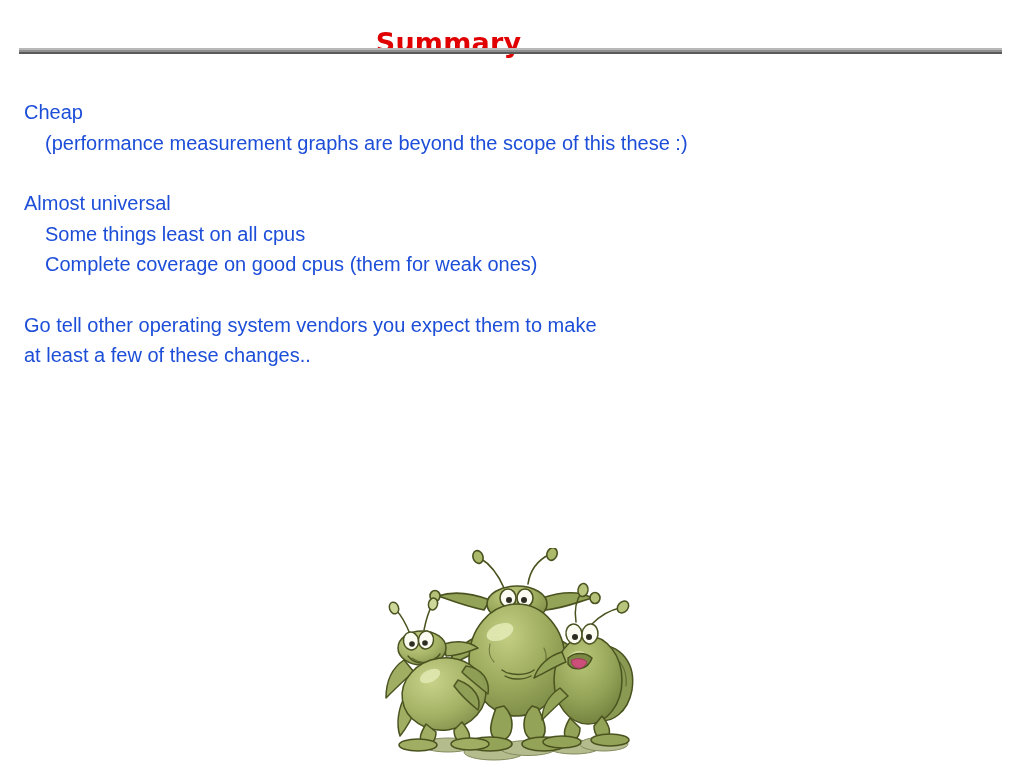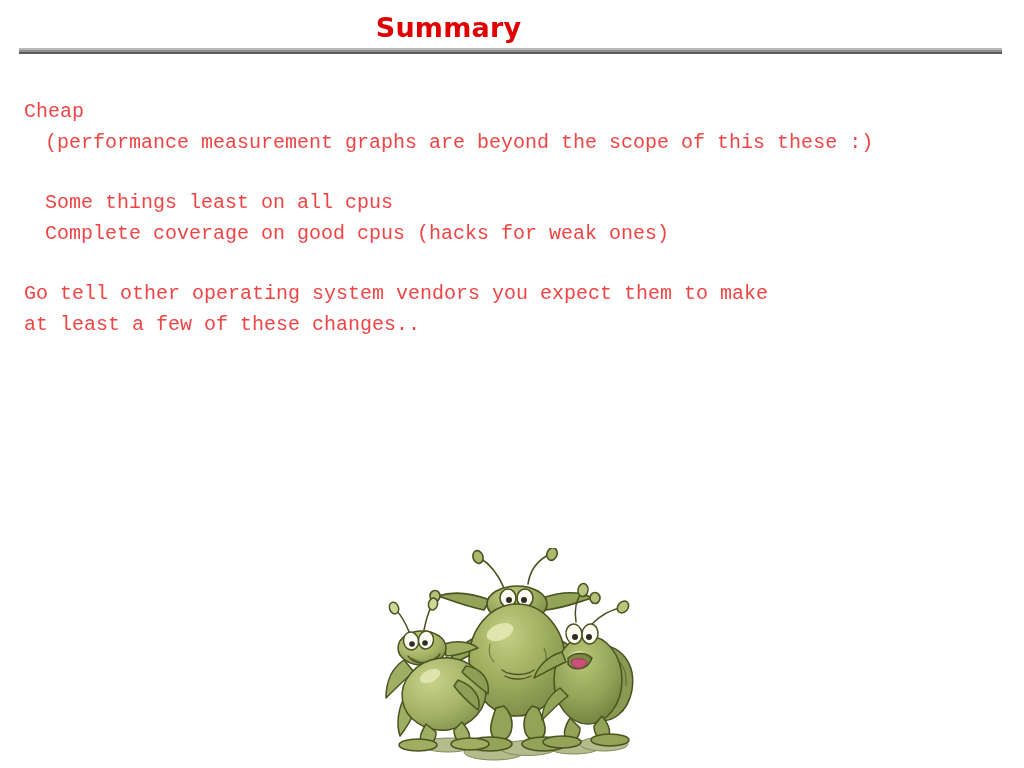--- a/index.html
+++ b/index.html
@@ -19,21 +19,21 @@
   .slide {
     position: relative;
     width: 1024px;
     height: 768px;
     background: #ffffff;
   }
 
   
   .slide-title {
     position: absolute;
-    top: 13px;
+    top: 28px;
     left: 0;
     width: 897px;
     text-align: center;
     color: #e00000;
     font-family: "DejaVu Sans", sans-serif;
     font-weight: bold;
     font-size: 27px;
     letter-spacing: 0.2px;
     line-height: 30px;
     white-space: nowrap;
@@ -55,22 +55,22 @@
         #5a5a5a 4px,
         #5a5a5a 6px);
   }
 
   
   .body-text {
     position: absolute;
     top: 97px;
     left: 24px;
     width: 960px;
-    color: #ef4444;
-    font-family: Liberation Mono, monospace;
+    color: #1d4ed8;
+    font-family: Liberation Sans, sans-serif;
     font-size: 20px;
     line-height: 30.5px;
   }
   .block {
     margin: 0 0 30px 0;
   }
   .block:last-child {
     margin-bottom: 16px;
   }
   .line {
@@ -104,22 +104,23 @@
   <div class="title-rule"></div>
 
   <div class="body-text">
 
     <div class="block">
       <div class="line">Cheap</div>
       <div class="line indent">(performance measurement graphs are beyond the scope of this these :)</div>
     </div>
 
     <div class="block">
+      <div class="line">Almost universal</div>
       <div class="line indent">Some things least on all cpus</div>
-      <div class="line indent">Complete coverage on good cpus (hacks for weak ones)</div>
+      <div class="line indent">Complete coverage on good cpus (them for weak ones)</div>
     </div>
 
 
     <div class="block">
       <div class="line">Go tell other operating system vendors you expect them to make</div>
       <div class="line">at least a few of these changes..</div>
     </div>
 
   </div>
 

